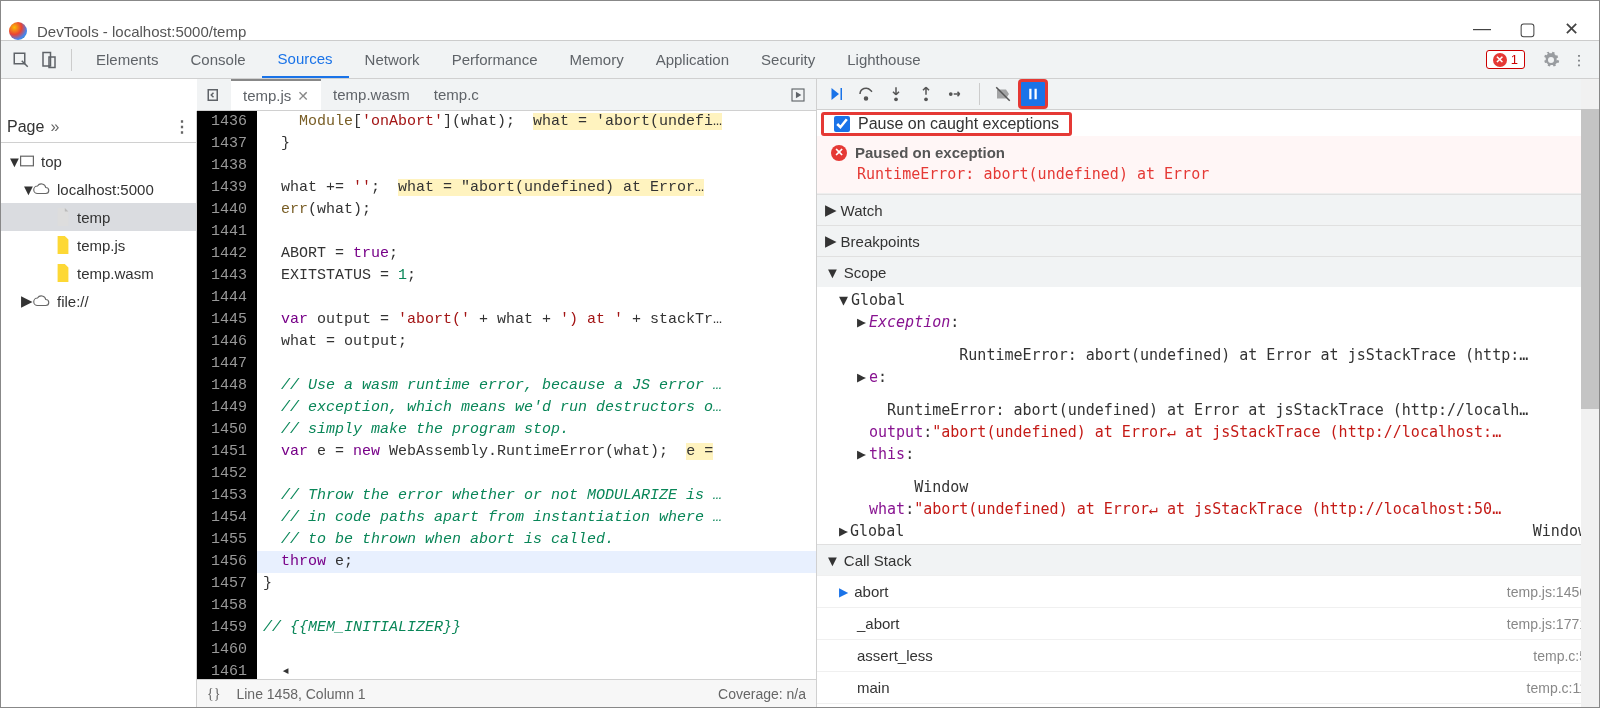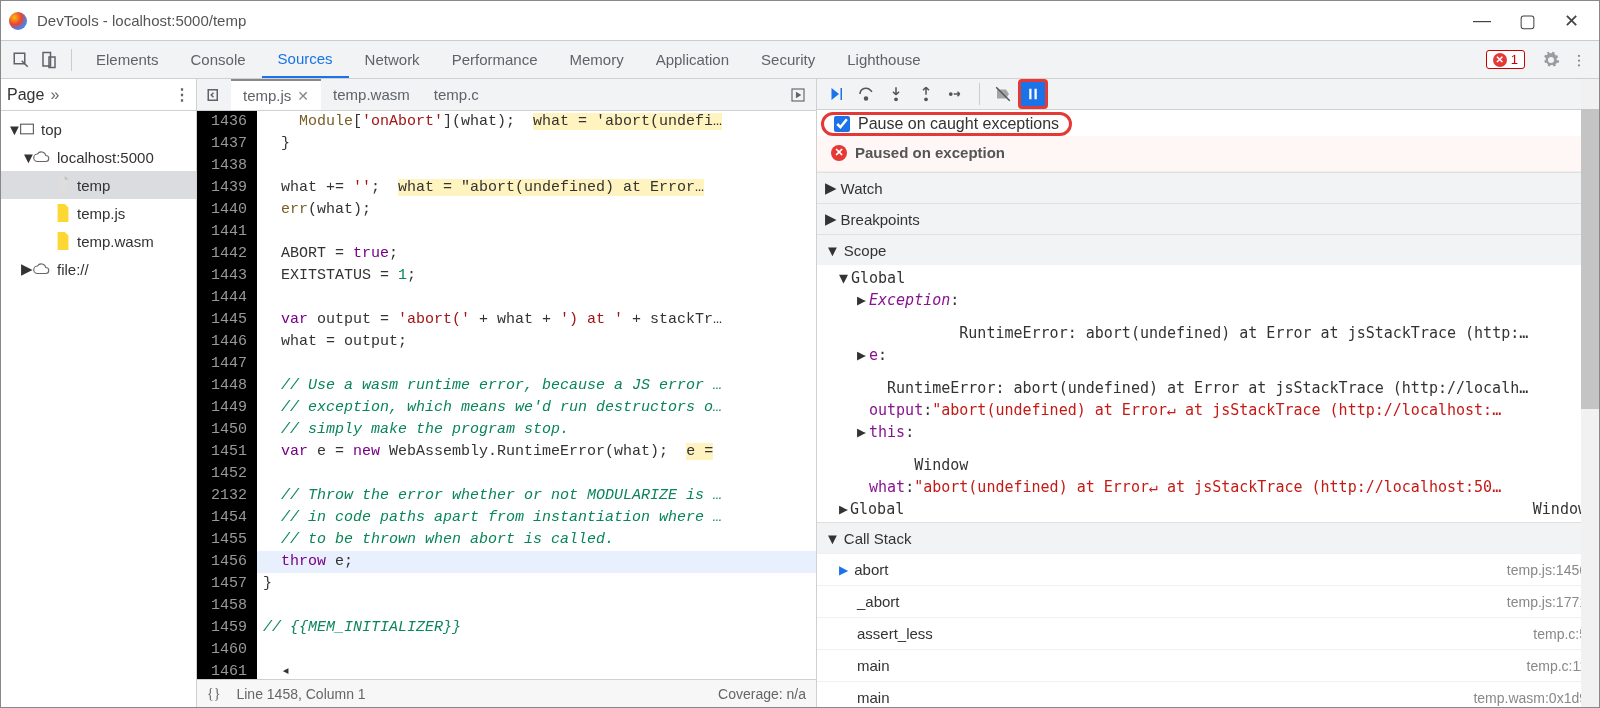--- a/index.html
+++ b/index.html
@@ -1,36 +1,36 @@
 <!DOCTYPE html>
 <html><head>
 <meta charset="utf-8">
 <style>
 * { box-sizing: border-box; margin: 0; padding: 0; }
 body { font-family: "Segoe UI", Arial, sans-serif; font-size: 14px; color: #333; background: #fff; width: 1600px; height: 708px; overflow: hidden; border: 1px solid #888; }
-.titlebar { height: 40px; display: flex; align-items: center; background: #fff; border-bottom: 1px solid #ccc; padding: 0 8px; }
+.titlebar { height: 40px; display: flex; align-items: flex-end; background: #fff; border-bottom: 1px solid #ccc; padding: 0 8px; }
 .titlebar .logo { width: 18px; height: 18px; border-radius: 50%; background: radial-gradient(circle at 30% 30%, #fbbc04, #ea4335 40%, #4285f4 70%, #34a853); margin-right: 10px; }
 .titlebar .title { flex: 1; font-size: 15px; color: #555; }
 .winbtns { display: flex; gap: 28px; padding-right: 12px; }
 .winbtns span { font-size: 18px; color: #444; cursor: pointer; }
 
 .tabsbar { height: 38px; display: flex; align-items: center; background: #f1f3f4; border-bottom: 1px solid #d0d0d0; padding: 0 6px; }
 .toolicon { width: 28px; height: 28px; display: inline-flex; align-items: center; justify-content: center; color: #5f6368; cursor: pointer; }
 .toolicon svg { width: 18px; height: 18px; }
 .vsep { width: 1px; height: 22px; background: #ccc; margin: 0 8px; }
 .tab { padding: 0 16px; height: 100%; display: flex; align-items: center; color: #5f6368; cursor: pointer; font-size: 15px; }
 .tab.active { color: #1a73e8; border-bottom: 2px solid #1a73e8; }
 .spacer { flex: 1; }
 .errbadge { display: flex; align-items: center; border: 1px solid #c00; border-radius: 3px; padding: 1px 6px; color: #c00; font-size: 13px; gap: 4px; background: #fff; }
 .errbadge .dot { width: 14px; height: 14px; border-radius: 50%; background: #e53935; color: #fff; display: flex; align-items: center; justify-content: center; font-size: 10px; font-weight: bold; }
 
 .main { display: flex; height: calc(708px - 40px - 38px - 2px); }
 
 
-.page-panel { width: 196px; border-right: 1px solid #d0d0d0; display: flex; flex-direction: column; background: #fff; }
+.page-panel { width: 196px; border-right: 1px solid #d0d0d0; display: flex; flex-direction: column; background: #fff; margin-top: 32px; }
 .page-head { display: flex; align-items: center; height: 32px; border-bottom: 1px solid #d0d0d0; padding: 0 6px; font-size: 16px; }
 .page-head .chev { margin: 0 6px; color: #666; }
 .page-head .more { margin-left: auto; font-weight: bold; color: #666; }
 .tree { padding: 4px 0; font-size: 15px; }
 .tree-row { display: flex; align-items: center; height: 28px; padding-left: 6px; cursor: pointer; }
 .tree-row .twisty { width: 12px; display: inline-block; }
 .tree-row.sel { background: #dadce0; }
 .fileicon { width: 16px; height: 18px; margin-right: 6px; display: inline-block; }
 .cloud { width: 18px; height: 14px; margin-right: 6px; }
 .ind1 { padding-left: 20px; }
@@ -58,21 +58,21 @@
 
 
 .debug { width: 782px; display: flex; flex-direction: column; font-size: 15px; }
 .dbgtoolbar { height: 32px; display: flex; align-items: center; border-bottom: 1px solid #d0d0d0; background: #f1f3f4; padding: 0 4px; }
 .dbgtoolbar .btn { width: 30px; height: 30px; display: flex; align-items: center; justify-content: center; color: #555; cursor: pointer; }
 .dbgtoolbar .btn svg { width: 18px; height: 18px; }
 .dbgtoolbar .btn.resume { color: #1a73e8; }
 .redframe { border: 3px solid #e53935; border-radius: 3px; }
 .pausechk { display: flex; align-items: center; height: 38px; padding: 0 10px; gap: 8px; font-size: 16px; }
 .pausechk input { width: 16px; height: 16px; accent-color: #1a73e8; }
-.pausechk.redframe { margin: 2px 12px 0 4px; width: fit-content; border-radius: 17px; }
+.pausechk.redframe { margin: 2px 12px 0 4px; width: fit-content; }
 .pausebanner { background: #fff6f6; padding: 8px 12px 10px 14px; border-bottom: 1px solid #eee; }
 .pausebanner .hdr { display: flex; align-items: center; gap: 8px; font-weight: bold; color: #555; }
 .pausebanner .hdr .x { width: 16px; height: 16px; border-radius: 50%; background: #e53935; color: #fff; display: flex; align-items: center; justify-content: center; font-size: 11px; }
 .pausebanner .msg { color: #e53935; font-family: Consolas, monospace; padding-left: 26px; margin-top: 4px; }
 .sect { border-top: 1px solid #e0e0e0; }
 .sect-head { background: #f1f3f4; height: 30px; display: flex; align-items: center; padding: 0 8px; gap: 4px; cursor: pointer; font-size: 15px; }
 .sect-body { padding: 2px 0; font-family: Consolas, monospace; font-size: 15px; }
 .scope-row { padding: 2px 10px 2px 22px; white-space: nowrap; overflow: hidden; text-overflow: ellipsis; display: flex; }
 .scope-row .twisty { width: 12px; display: inline-block; }
 .scope-row.ind { padding-left: 40px; }
@@ -227,21 +227,21 @@
           <div>1443</div>
           <div>1444</div>
           <div>1445</div>
           <div>1446</div>
           <div>1447</div>
           <div>1448</div>
           <div>1449</div>
           <div>1450</div>
           <div>1451</div>
           <div>1452</div>
-          <div>2132</div>
+          <div>1453</div>
           <div>1454</div>
           <div>1455</div>
           <div>1456</div>
           <div>1457</div>
           <div>1458</div>
           <div>1459</div>
           <div>1460</div>
           <div>1461</div>
         </div>
       <div class="code" id="code"><div class="codeline">    <span class="fn">Module</span>[<span class="str">'onAbort'</span>](what);  <span class="highlight-bg">what = 'abort(undefi…</span></div><div class="codeline">  }</div><div class="codeline">&nbsp;</div><div class="codeline">  what += <span class="str">''</span>;  <span class="highlight-bg">what = "abort(undefined) at Error…</span></div><div class="codeline">  <span class="fn">err</span>(what);</div><div class="codeline">&nbsp;</div><div class="codeline">  ABORT = <span class="kw">true</span>;</div><div class="codeline">  EXITSTATUS = <span class="num">1</span>;</div><div class="codeline">&nbsp;</div><div class="codeline">  <span class="kw">var</span> output = <span class="str">'abort('</span> + what + <span class="str">') at '</span> + stackTr…</div><div class="codeline">  what = output;</div><div class="codeline">&nbsp;</div><div class="codeline">  <span class="com">// Use a wasm runtime error, because a JS error …</span></div><div class="codeline">  <span class="com">// exception, which means we'd run destructors o…</span></div><div class="codeline">  <span class="com">// simply make the program stop.</span></div><div class="codeline">  <span class="kw">var</span> e = <span class="kw">new</span> WebAssembly.RuntimeError(what);  <span class="highlight-bg">e =</span></div><div class="codeline">&nbsp;</div><div class="codeline">  <span class="com">// Throw the error whether or not MODULARIZE is …</span></div><div class="codeline">  <span class="com">// in code paths apart from instantiation where …</span></div><div class="codeline">  <span class="com">// to be thrown when abort is called.</span></div><div class="codeline hl">  <span class="kw">throw</span> e;</div><div class="codeline">}</div><div class="codeline">&nbsp;</div><div class="codeline"><span class="com">// {{MEM_INITIALIZER}}</span></div><div class="codeline">&nbsp;</div><div class="codeline">  ◂</div></div>
@@ -301,20 +301,21 @@
     </div>
     <div class="pausechk redframe">
       <input type="checkbox" checked="" style="">
       <span>Pause on caught exceptions</span>
     </div>
     <div class="pausebanner">
       <div class="hdr">
           <span class="x">✕</span>
           <span>Paused on exception</span>
         </div>
+      <div class="msg">RuntimeError: abort(undefined) at Error</div>
     </div>
     <div class="sect">
         <div class="sect-head">
           <span>▶</span>
           <span>Watch</span>
         </div>
       </div>
     <div class="sect">
         <div class="sect-head">
           <span>▶</span>

